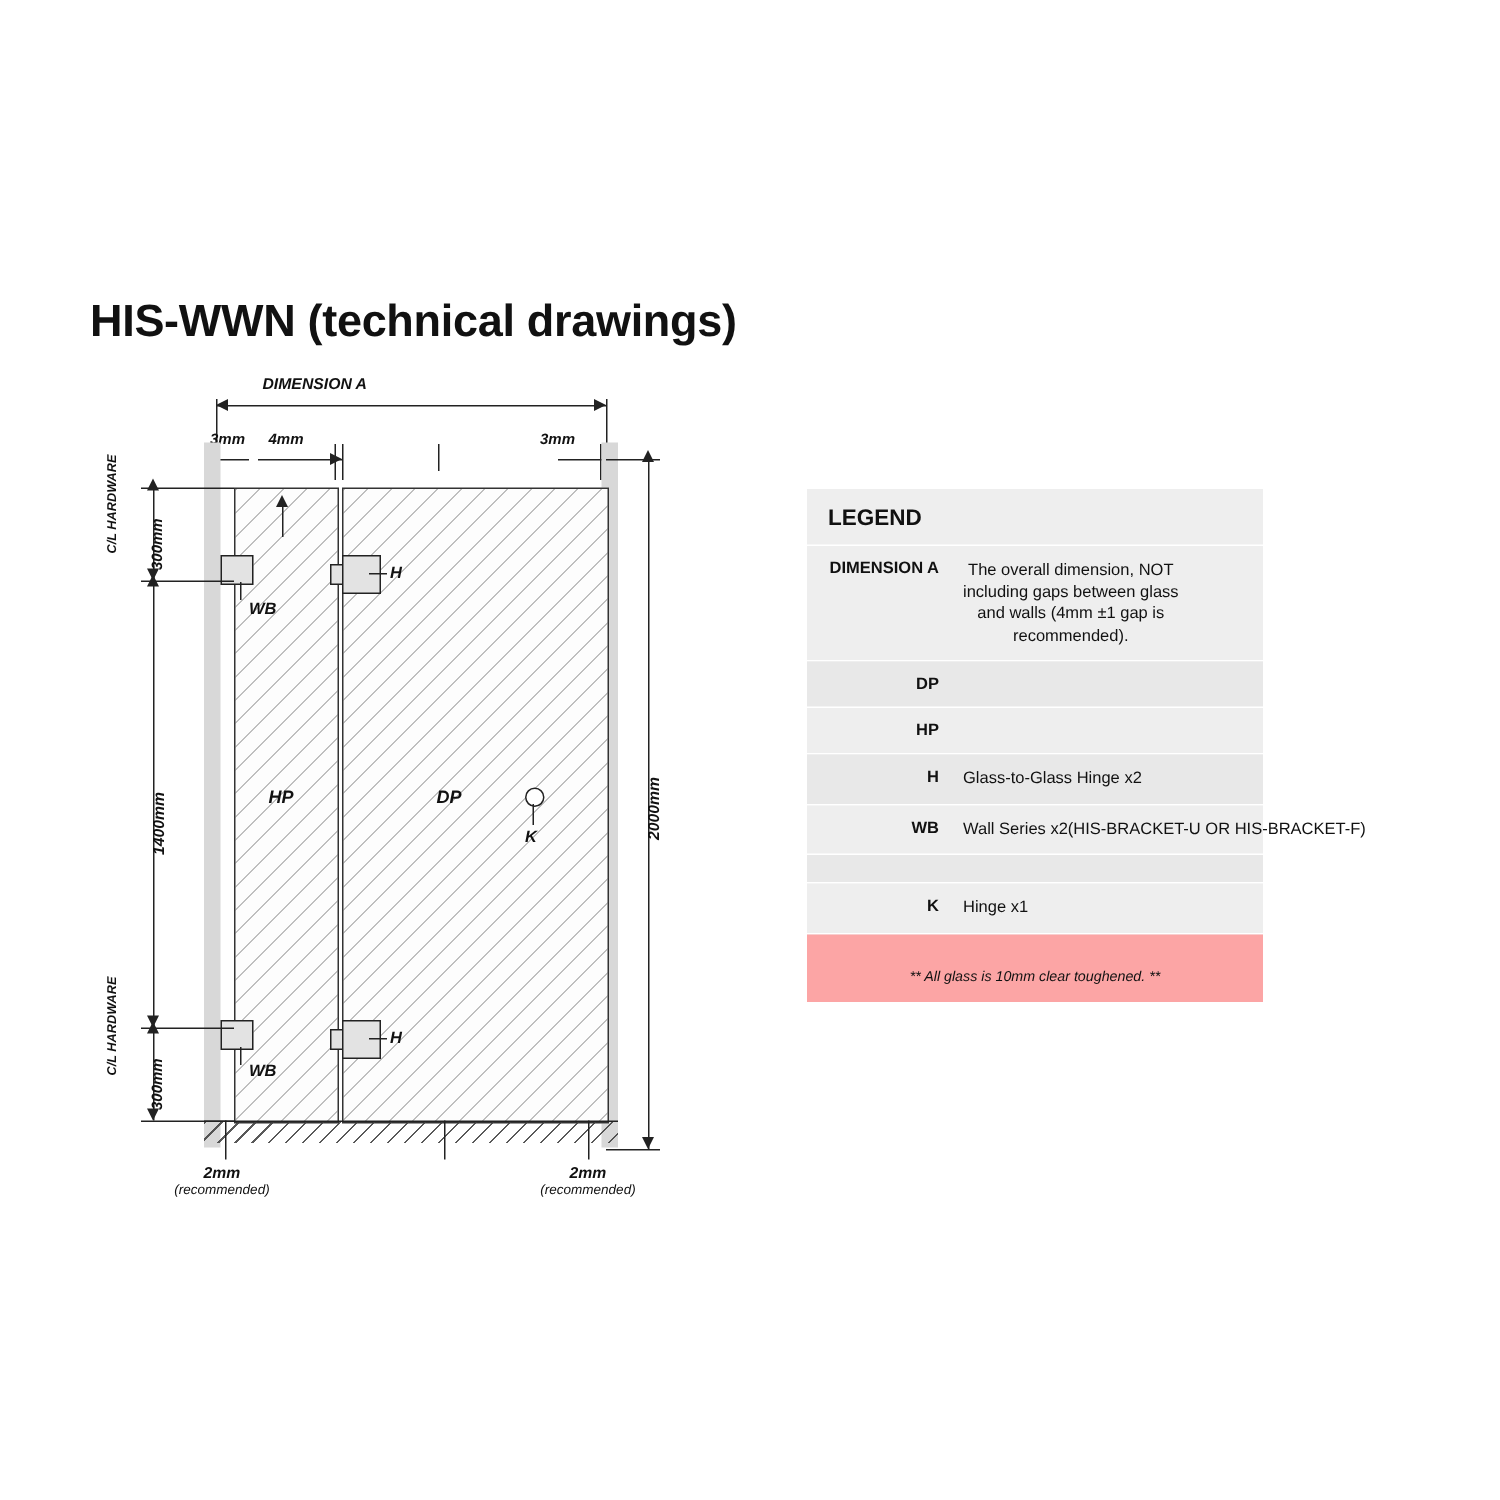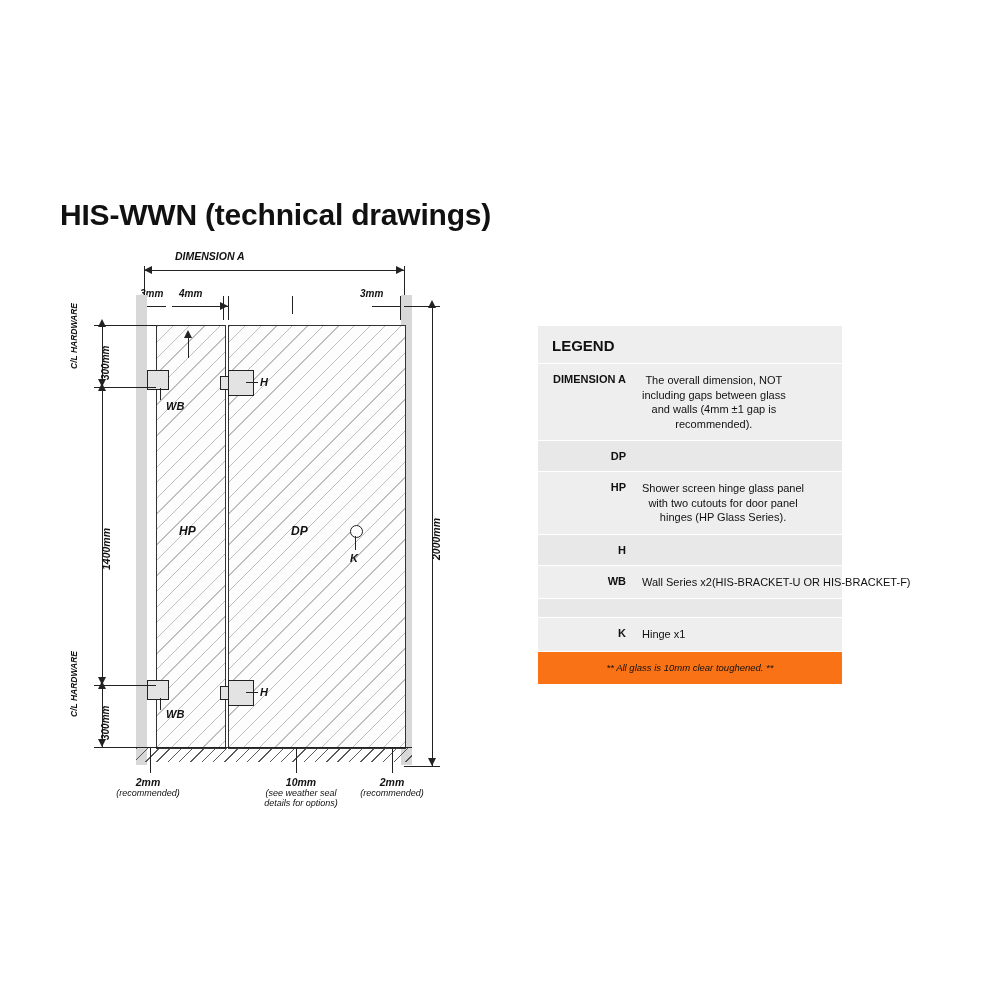--- a/index.html
+++ b/index.html
@@ -209,25 +209,25 @@
     padding: 9px 6px 9px 8px;
     font-size: 11px;
     line-height: 1.32;
     box-sizing: border-box;
     white-space: pre-line;
     text-align: center;
   }
   .legend-row.wide .legend-val { white-space: nowrap; }
   .legend-spacer { height: 18px; background: #e8e8e8; border-bottom: 1px solid #fff; }
   .legend-footer {
-    padding: 10px 0 11px 0;
+    padding: 23px 0 11px 0;
     text-align: center;
     font-size: 9.5px;
     font-style: italic;
-    background: #f97316;
+    background: #fca5a5;
   }
 </style>
 </head>
 <body>
 
 <div class="title">HIS-WWN (technical drawings)</div>
 
 <div class="drawing">
 
   <div class="dim-text" style="left:115px; top:10px;">DIMENSION A</div>
@@ -317,22 +317,20 @@
   <div class="tick-h" style="left:344px; top:66px; width:36px;"></div>
   <div class="tick-h" style="left:344px; top:526px; width:36px;"></div>
   <div class="dim-text vert" style="left:370px; top:320px;">2000mm</div>
 
   <div class="floor"></div>
 
   <div class="dim-v" style="left:90px; top:507px; height:26px;"></div>
   <div class="note-text" style="left:28px; top:536px; width:120px;"><b>2mm</b><br><span>(recommended)</span></div>
 
   <div class="dim-v" style="left:236px; top:507px; height:26px;"></div>
-  <div class="note-text" style="left:166px; top:536px; width:150px; white-space:pre-line;"><b>10mm</b><br><span>(see weather seal
-details for options)</span></div>
 
   <div class="dim-v" style="left:332px; top:507px; height:26px;"></div>
   <div class="note-text" style="left:272px; top:536px; width:120px;"><b>2mm</b><br><span>(recommended)</span></div>
 
 </div>
 
 <div class="legend">
   <div class="legend-title">LEGEND</div>
 
   <div class="legend-row">
@@ -342,27 +340,25 @@
 and walls (4mm ±1 gap is
 recommended).</div>
   </div>
 
   <div class="legend-row">
     <div class="legend-key">DP</div>
   </div>
 
   <div class="legend-row">
     <div class="legend-key">HP</div>
-    <div class="legend-val">Shower screen hinge glass panel
-with two cutouts for door panel
-hinges (HP Glass Series).</div>
   </div>
 
   <div class="legend-row">
     <div class="legend-key">H</div>
+    <div class="legend-val">Glass-to-Glass Hinge x2</div>
   </div>
 
   <div class="legend-row wide">
     <div class="legend-key">WB</div>
     <div class="legend-val">Wall Series x2(HIS-BRACKET-U OR HIS-BRACKET-F)</div>
   </div>
 
   <div class="legend-spacer"></div>
 
   <div class="legend-row">

